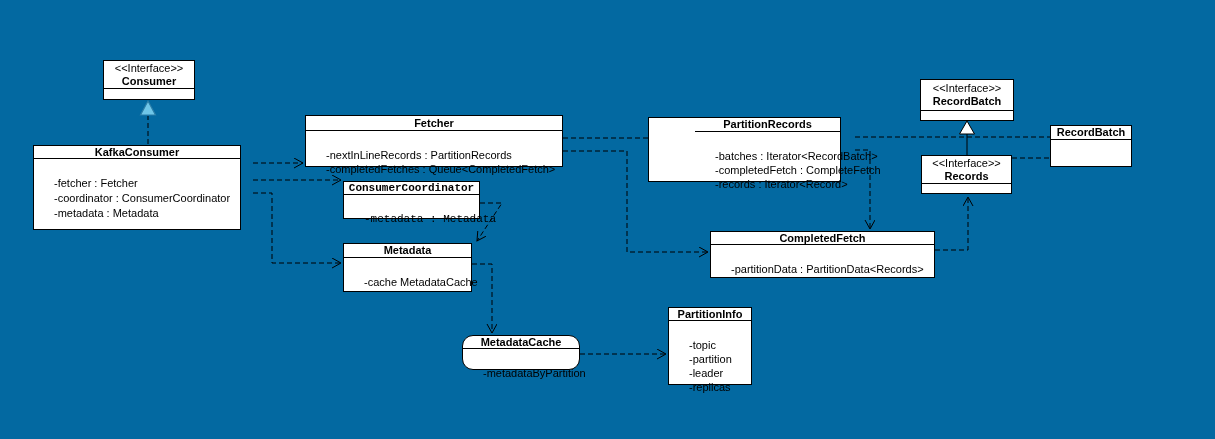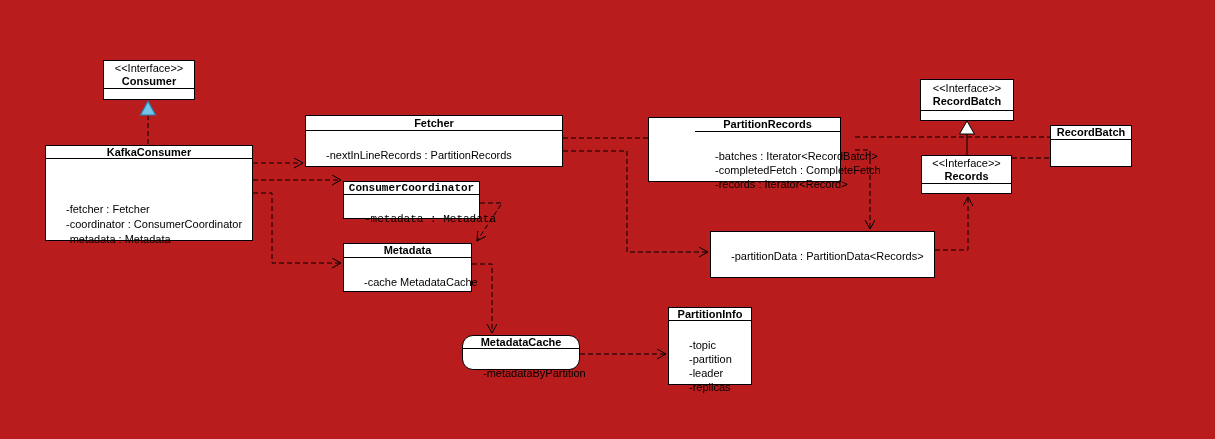--- a/index.html
+++ b/index.html
@@ -1,19 +1,19 @@
 <!DOCTYPE html>
 <html><head>
 <meta charset="utf-8">
 <style>
   html,body{margin:0;padding:0;background:#ffffff;}
   #canvas{
     position:relative;
     width:1215px;height:439px;
-    background:#b91c1c;
+    background:#0369a1;
     font-family:"Liberation Sans", sans-serif;
     overflow:hidden;
   }
   #edges{position:absolute;left:0;top:0;width:1215px;height:439px;}
   .uml-box{
     position:absolute;
     background:#ffffff;
     border:1px solid #000000;
     box-sizing:border-box;
     display:flex;
@@ -101,37 +101,38 @@
   </svg>
 
   <div class="uml-box" style="left:103px;top:60px;width:92px;height:40px;">
     <div class="uml-title" style="height:27px;">
       <span class="uml-stereo">&lt;&lt;Interface&gt;&gt;</span>
       <span class="uml-name">Consumer</span>
     </div>
     <ul class="uml-attrs"></ul>
   </div>
 
-  <div class="uml-box" style="left:45px;top:145px;width:208px;height:96px;gap:26px;">
+  <div class="uml-box" style="left:33px;top:145px;width:208px;height:85px;">
     <div class="uml-title" style="height:12px;">
       <span class="uml-name">KafkaConsumer</span>
     </div>
     <ul class="uml-attrs lh15">
       <li>-fetcher : Fetcher</li>
       <li>-coordinator : ConsumerCoordinator</li>
       <li>-metadata : Metadata</li>
     </ul>
   </div>
 
   <div class="uml-box" style="left:305px;top:115px;width:258px;height:52px;">
     <div class="uml-title" style="height:14px;">
       <span class="uml-name">Fetcher</span>
     </div>
     <ul class="uml-attrs">
       <li>-nextInLineRecords : PartitionRecords</li>
+      <li>-completedFetches : Queue&lt;CompletedFetch&gt;</li>
     </ul>
   </div>
 
   <div class="uml-box" style="left:343px;top:181px;width:137px;height:38px;font-family:Liberation Mono, monospace;">
     <div class="uml-title" style="height:12px;">
       <span class="uml-name">ConsumerCoordinator</span>
     </div>
     <ul class="uml-attrs">
       <li>-metadata : Metadata</li>
     </ul>
@@ -174,20 +175,23 @@
   </div>
 
   <div class="uml-box" style="left:1050px;top:125px;width:82px;height:42px;">
     <div class="uml-title" style="height:13px;">
       <span class="uml-name">RecordBatch</span>
     </div>
     <ul class="uml-attrs"></ul>
   </div>
 
   <div class="uml-box" style="left:710px;top:231px;width:225px;height:47px;">
+    <div class="uml-title" style="height:12px;">
+      <span class="uml-name">CompletedFetch</span>
+    </div>
     <ul class="uml-attrs">
       <li>-partitionData : PartitionData&lt;Records&gt;</li>
     </ul>
   </div>
 
   <div class="uml-box" style="left:462px;top:335px;width:118px;height:35px;border-radius:11px;">
     <div class="uml-title" style="height:12px;">
       <span class="uml-name">MetadataCache</span>
     </div>
     <ul class="uml-attrs">

